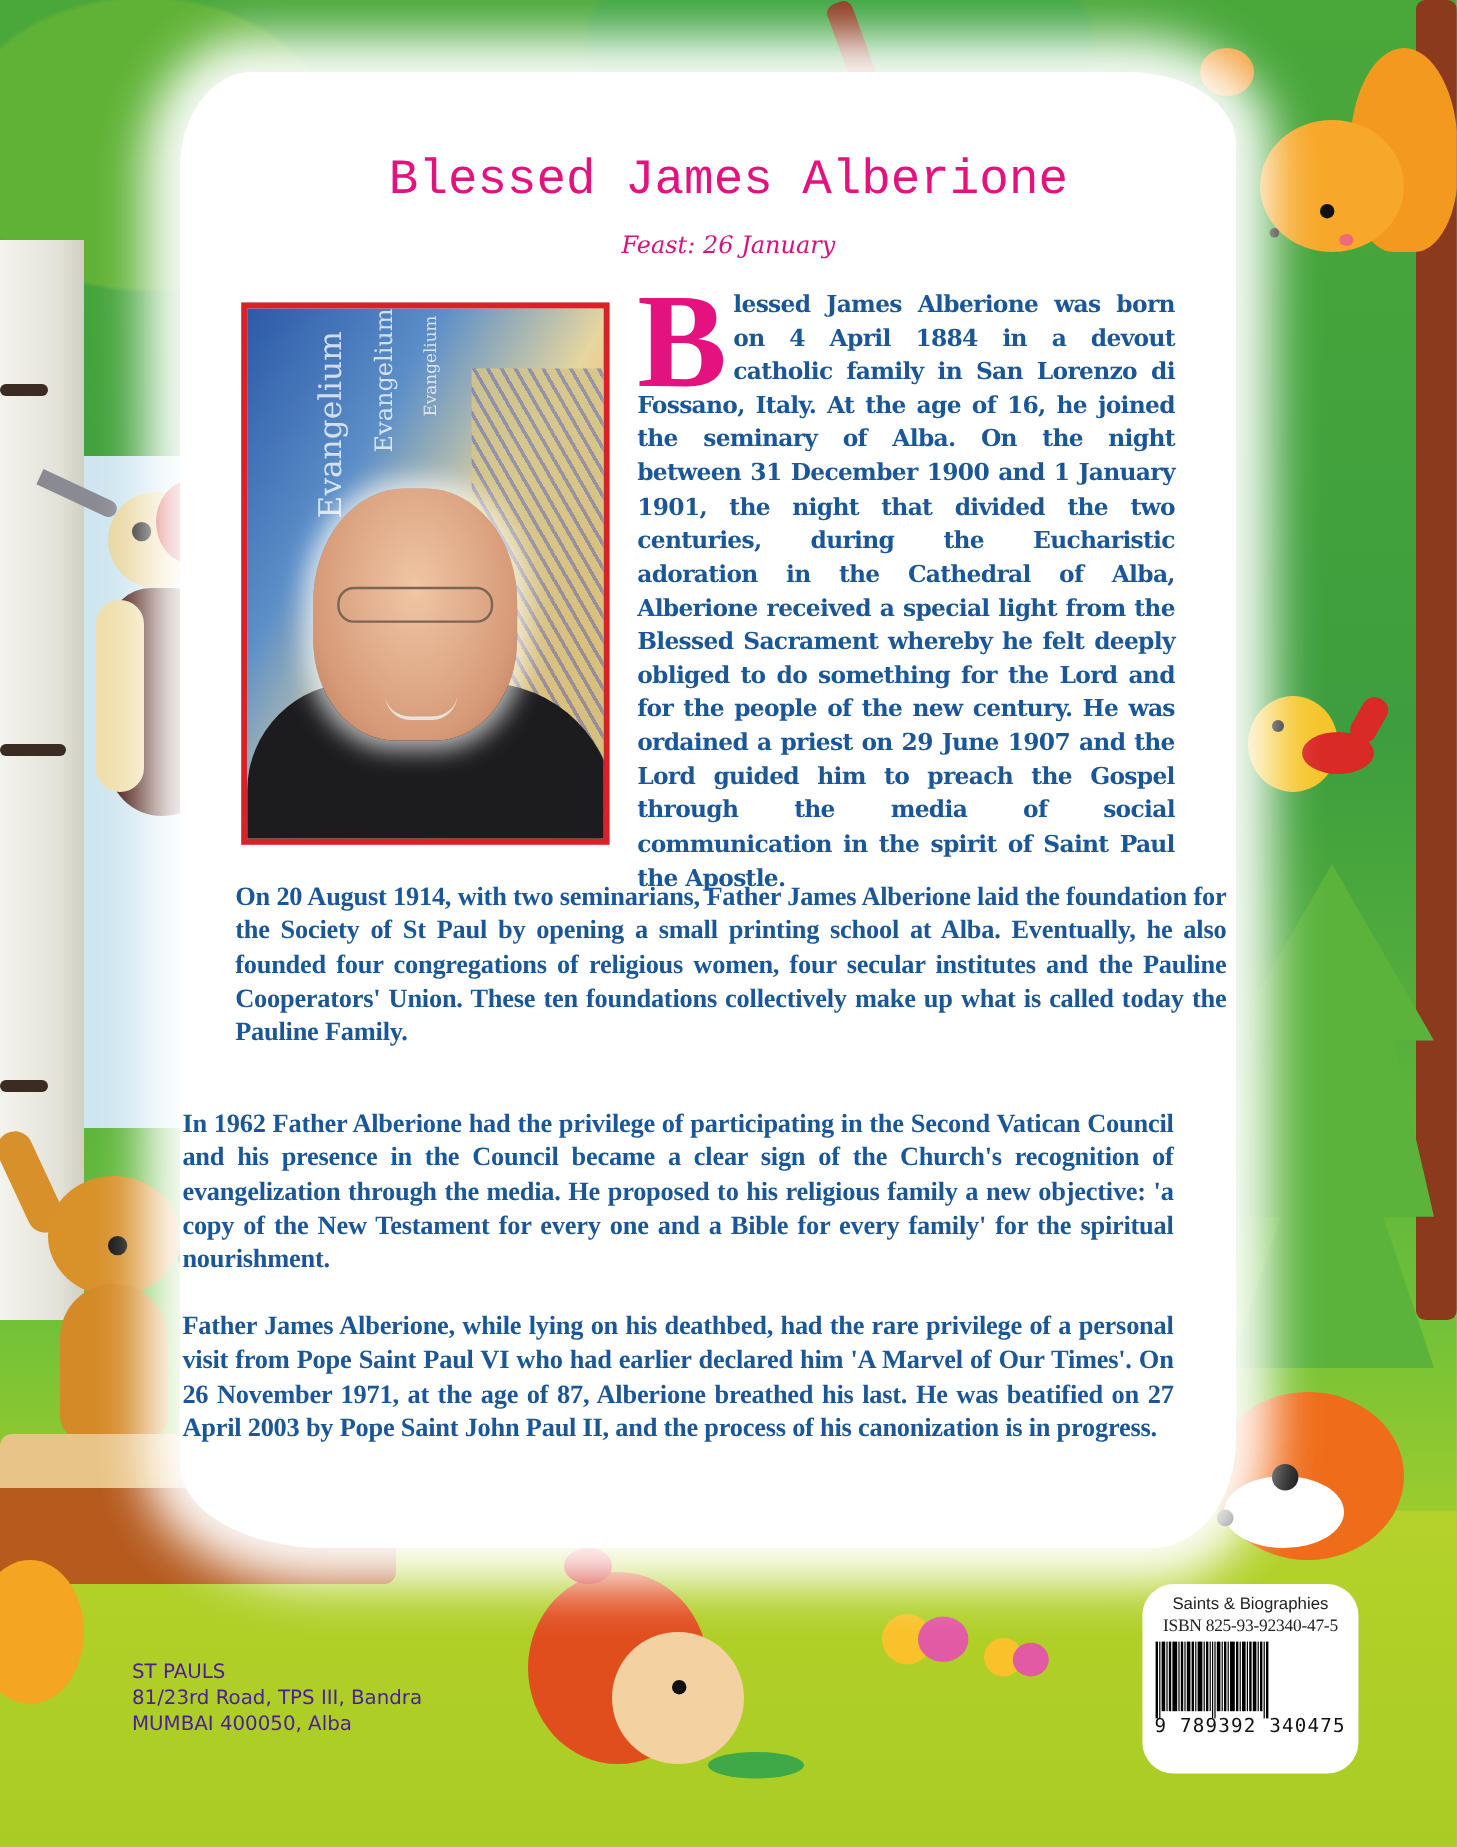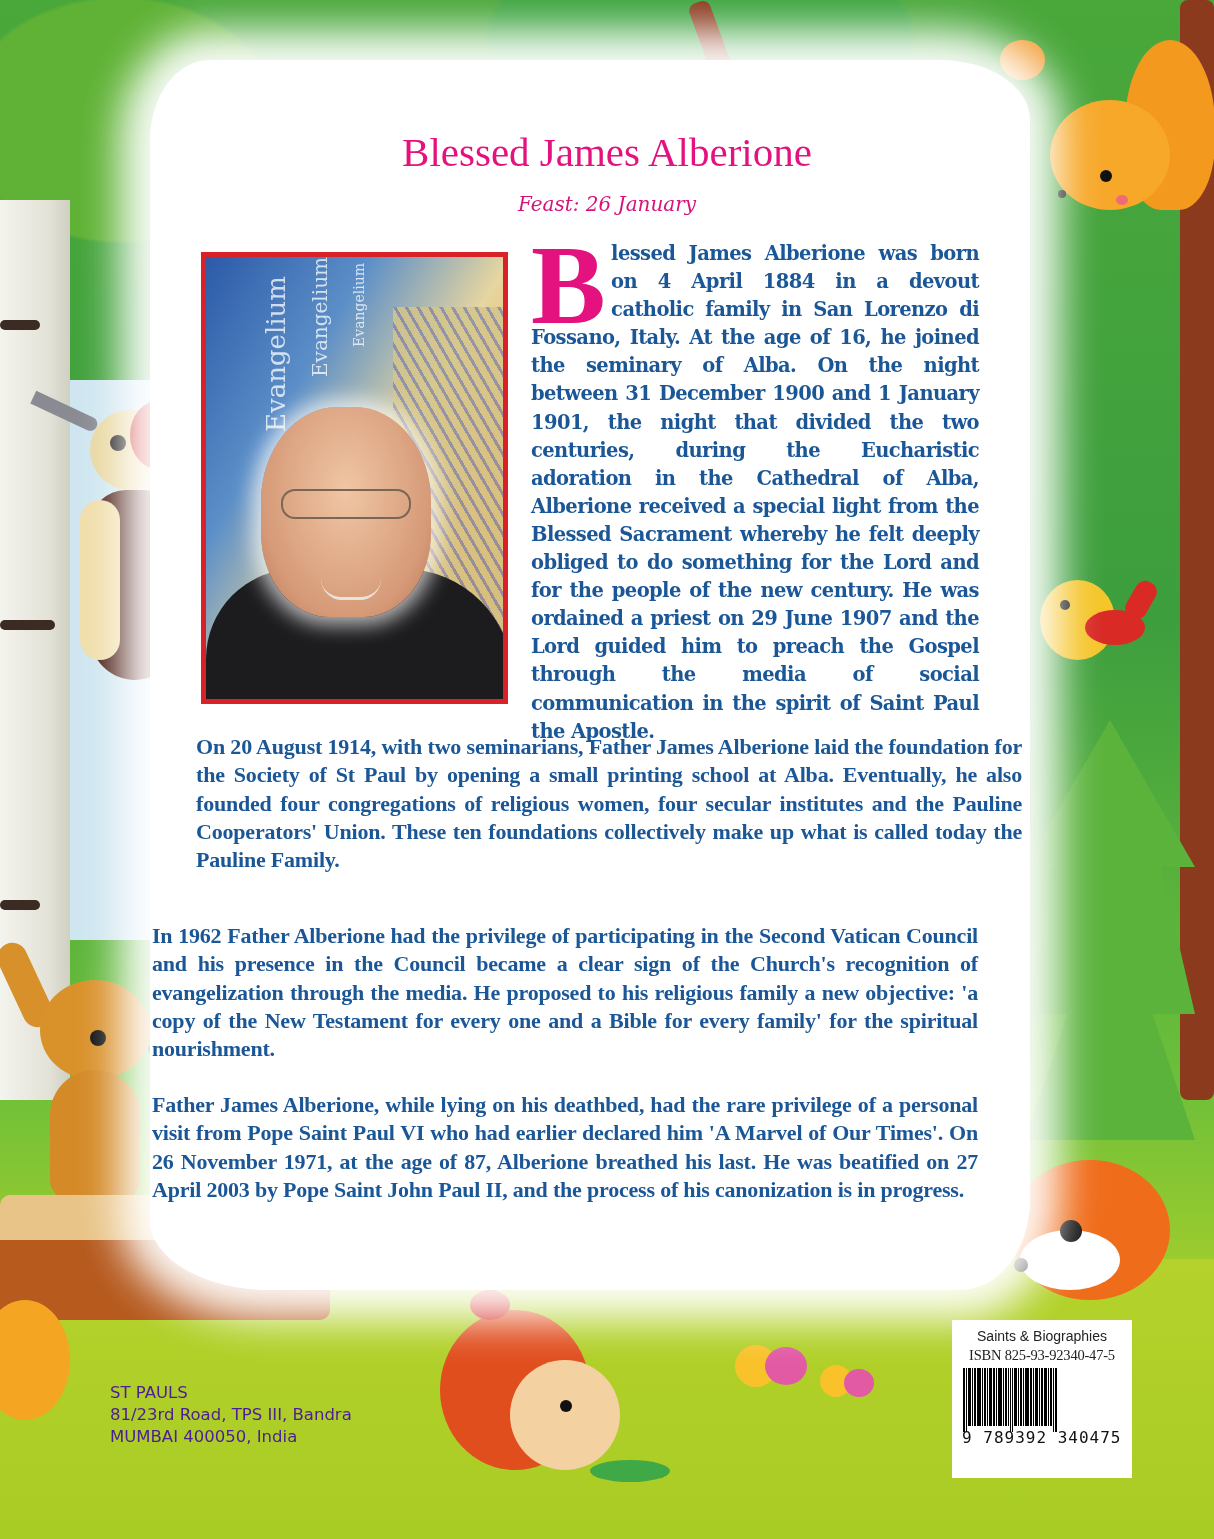--- a/index.html
+++ b/index.html
@@ -16,21 +16,21 @@
   .birch { position:absolute; left:0; top:200px; width:70px; height:900px;
            background:linear-gradient(90deg,#f4f4ee 0%,#e2e2d8 70%,#cfcfc2 100%); }
   .birch .mark { position:absolute; left:0; width:40px; height:10px; background:#3b2b22; border-radius:5px; }
   .sky-left { position:absolute; left:20px; top:380px; width:180px; height:560px;
               background:#cfe6f0; border-radius:20px; }
   .paper { position:absolute; left:150px; top:60px; width:880px; height:1230px;
            background:#ffffff; border-radius:60px 90px 70px 120px / 80px 60px 90px 70px;
            box-shadow:0 0 40px 30px rgba(255,255,255,0.95); }
   .critter { position:absolute; border-radius:50%; }
   .title { position:absolute; left:0; width:1214px; top:128px; text-align:center;
-           font-family:Liberation Serif, serif; font-size:41px; color:#e4127e; }
+           font-family:Liberation Mono, monospace; font-size:41px; color:#e4127e; }
   .feast { position:absolute; left:0; width:1214px; top:192px; text-align:center;
            font-family:"DejaVu Serif", serif; font-style:italic; font-size:20px; color:#d6137a; }
   .portrait { position:absolute; left:201px; top:252px; width:307px; height:452px;
               border:5px solid #d92227; box-sizing:border-box; overflow:hidden;
               background:linear-gradient(120deg,#2c5aa8 0%,#5c8fc8 30%,#e6d6a0 55%,#f3a43d 80%,#c9973a 100%); }
   .portrait .evang { position:absolute; color:rgba(255,255,255,0.75); font-family:"DejaVu Serif", serif;
                      transform:rotate(-90deg); transform-origin:left top; white-space:nowrap; }
   .portrait .tower { position:absolute; right:0; top:50px; width:110px; height:380px;
                      background:repeating-linear-gradient(60deg,#8a89a8 0 3px,#d4c58a 3px 10px); opacity:0.85; }
   .portrait .head { position:absolute; left:55px; top:150px; width:170px; height:210px;
@@ -47,21 +47,21 @@
         font-family:"DejaVu Serif", serif; letter-spacing:-0.6px; }
   .dropcap { float:left; font-size:112px; line-height:82px; color:#e4127e; margin:4px 6px -6px 0;
              font-family:"Liberation Serif", serif; font-weight:bold; }
   .body-p { left:152px; width:826px; font-family:"Liberation Serif", serif; font-size:22px;
             line-height:28.3px; font-weight:bold; letter-spacing:-0.2px; }
   .p2 { top:733px;margin-left:44px; }
   .p3 { top:922px; }
   .p4 { top:1091px; }
   .publisher { position:absolute; left:110px; top:1382px; font-family:"DejaVu Sans", sans-serif;
                font-size:16.5px; line-height:22px; color:#4c1d95; }
-  .barcode-box { position:absolute; left:952px; top:1320px; width:180px; height:158px; background:#fff; }
+  .barcode-box { position:absolute; left:952px; top:1320px; width:180px; height:158px; background:#fff;border-radius:26px; }
   .barcode-box .cat { text-align:center; font-family:"Liberation Sans", sans-serif; font-size:14px;
                       color:#222; margin-top:8px; }
   .barcode-box .isbn { text-align:center; font-family:"Liberation Serif", serif; font-size:14.5px;
                        color:#222; margin-top:3px; letter-spacing:-0.2px; }
   .bars { position:relative; margin:4px auto 0; width:158px; height:62px; display:flex; align-items:flex-start; }
   .bars span { display:block; height:58px; background:#000; margin-right:1px; }
   .bars span.g { height:64px; }
   .barcode-box .num { text-align:left; padding-left:10px; font-family:"DejaVu Sans Mono", monospace;
                       font-size:16px; color:#111; margin-top:-2px; letter-spacing:1px; }
 </style>
@@ -163,21 +163,21 @@
   <span class="dropcap">B</span><span>lessed James Alberione was born on 4 April 1884 in a devout catholic family in San Lorenzo di Fossano, Italy. At the age of 16, he joined the seminary of Alba. On the night between 31 December 1900 and 1 January 1901, the night that divided the two centuries, during the Eucharistic adoration in the Cathedral of Alba, Alberione received a special light from the Blessed Sacrament whereby he felt deeply obliged to do something for the Lord and for the people of the new century. He was ordained a priest on 29 June 1907 and the Lord guided him to preach the Gospel through the media of social communication in the spirit of Saint Paul the Apostle.</span>
 </p>
 
 <p class="para body-p p2">On 20 August 1914, with two seminarians, Father James Alberione laid the foundation for the Society of St Paul by opening a small printing school at Alba. Eventually, he also founded four congregations of religious women, four secular institutes and the Pauline Cooperators' Union. These ten foundations collectively make up what is called today the Pauline Family.</p>
 <p class="para body-p p3">In 1962 Father Alberione had the privilege of participating in the Second Vatican Council and his presence in the Council became a clear sign of the Church's recognition of evangelization through the media. He proposed to his religious family a new objective: 'a copy of the New Testament for every one and a Bible for every family' for the spiritual nourishment.</p>
 <p class="para body-p p4">Father James Alberione, while lying on his deathbed, had the rare privilege of a personal visit from Pope Saint Paul VI who had earlier declared him 'A Marvel of Our Times'. On 26 November 1971, at the age of 87, Alberione breathed his last. He was beatified on 27 April 2003 by Pope Saint John Paul II, and the process of his canonization is in progress.</p>
 
 <div class="publisher">
   <div>ST PAULS</div>
   <div>81/23rd Road, TPS III, Bandra</div>
-  <div>MUMBAI 400050, India</div>
+  <div>MUMBAI 400050, Alba</div>
 </div>
 
 <div class="barcode-box">
   <div class="cat">Saints &amp; Biographies</div>
   <div class="isbn">ISBN 825-93-92340-47-5</div>
   <div class="bars">
     <span class="g" style="width:2px"></span>
       <span class="g" style="width:1px"></span>
       <span style="width:3px"></span>
       <span style="width:1px"></span>

